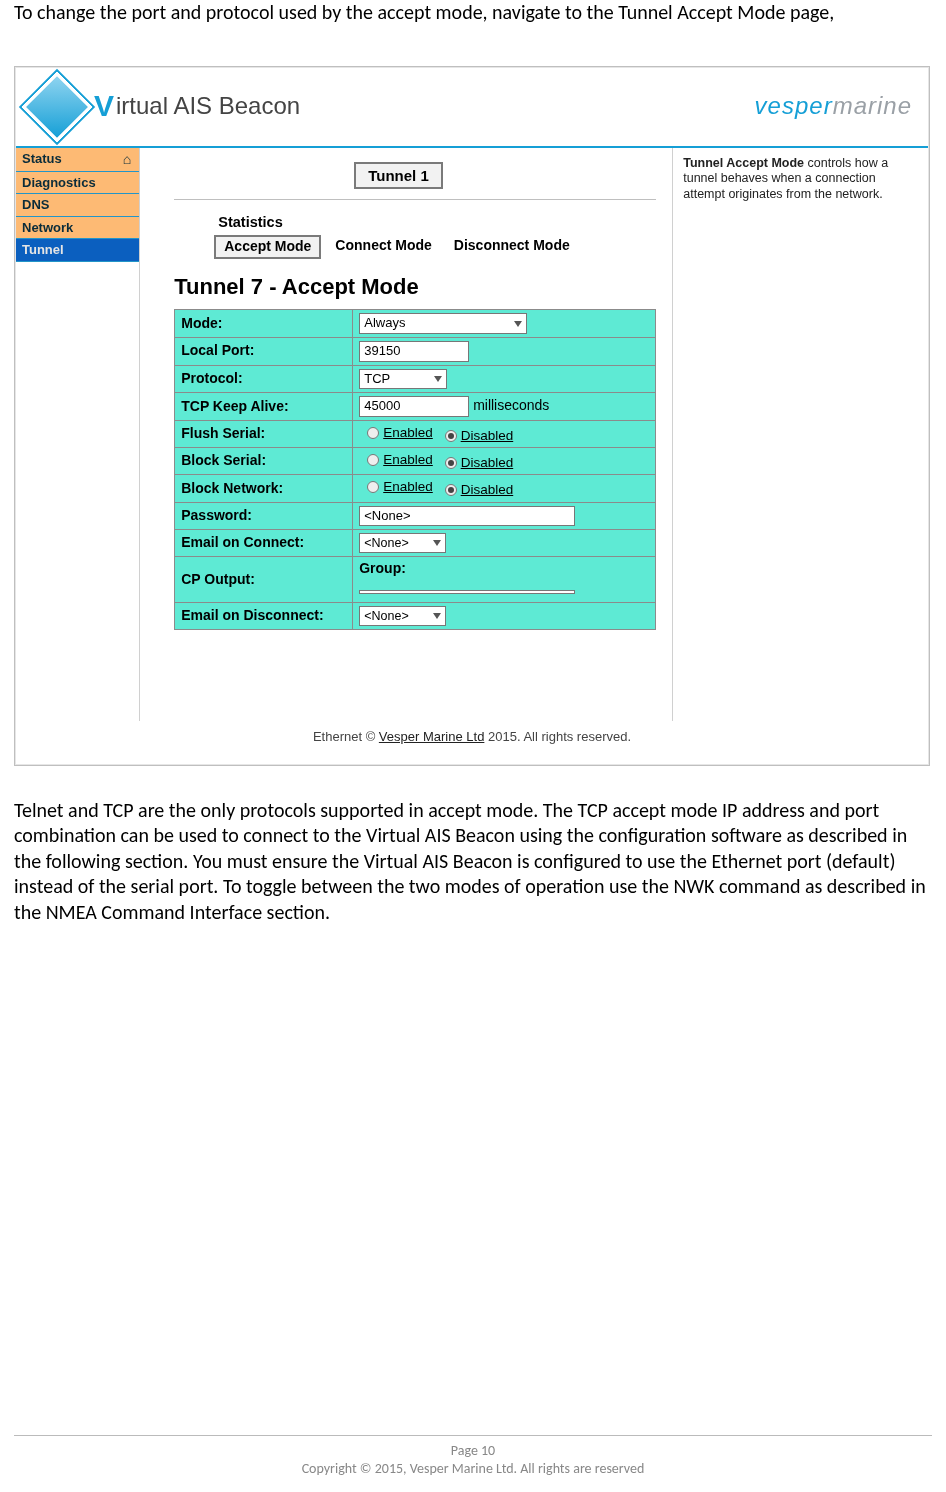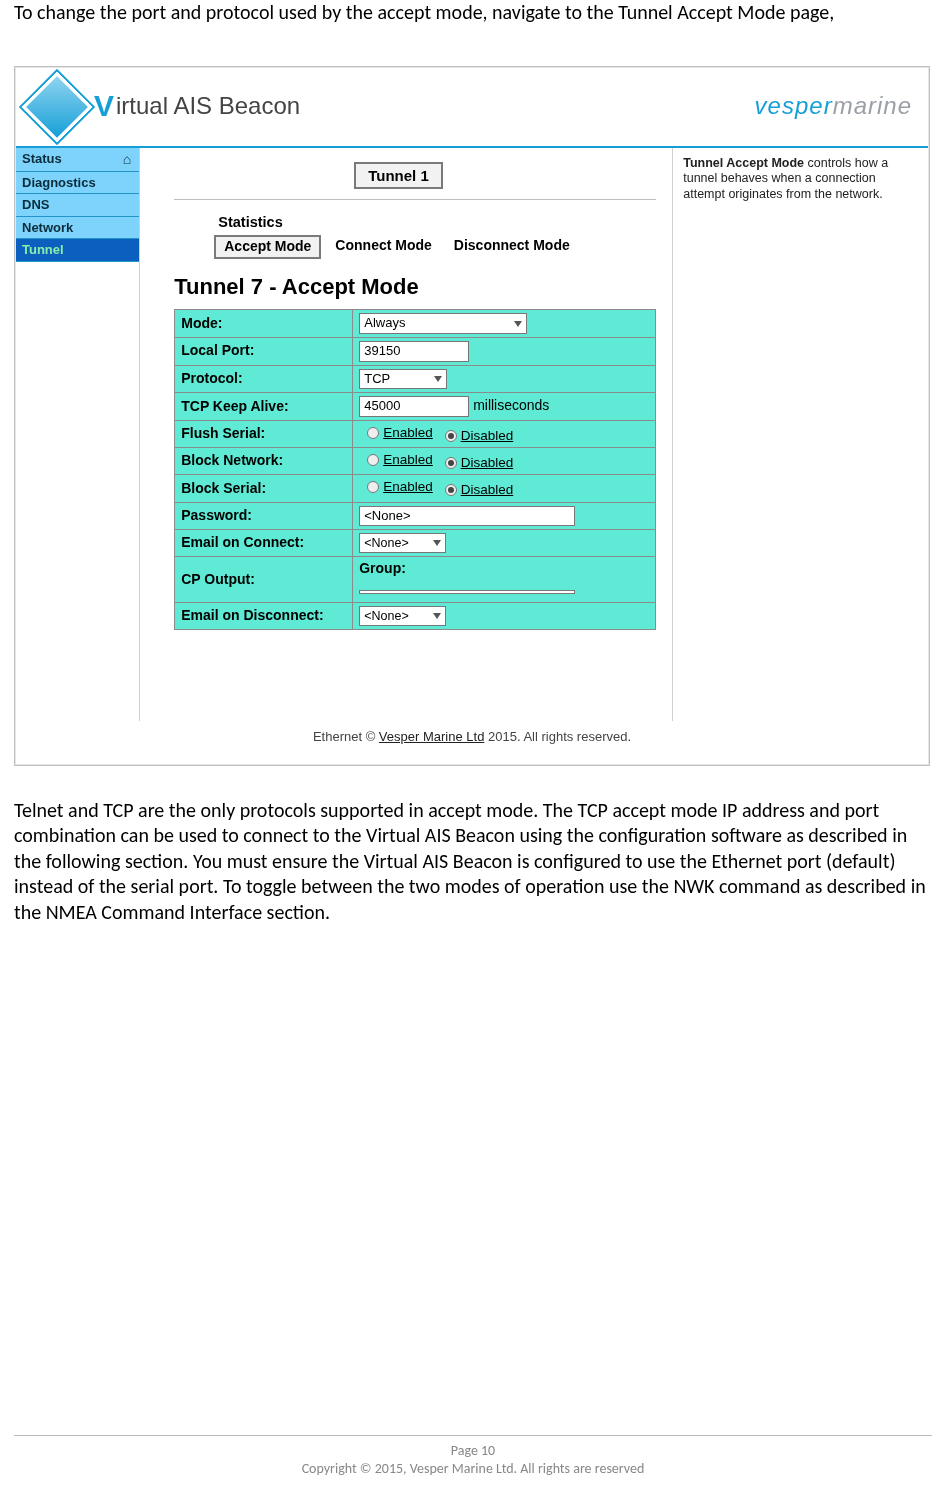--- a/index.html
+++ b/index.html
@@ -51,25 +51,25 @@
   .vesper { font-size: 24px; font-style: italic; letter-spacing: 1px; }
   .vesper .v1 { color: #159fd6; }
   .vesper .v2 { color: #9aa0a6; }
 
   .body3 { display: flex; flex: 1; }
   .sidebar { width: 138px; background: #fff; border-right: 1px solid #d0d0d0; }
   .nav-item {
     display: flex; justify-content: space-between; align-items: center;
     font-size: 13px; font-weight: 700;
     padding: 3px 8px 2px 6px;
-    background: #7dd3fc; color: #0a2c3a;
+    background: #fdba74; color: #0a2c3a;
     border-bottom: 1px solid #2395c8;
     cursor: pointer;
   }
-  .nav-item.active { background: #0b5fbf; color: #86efac; }
+  .nav-item.active { background: #0b5fbf; color: #e5e5e5; }
   .home-glyph { font-size: 14px; color: #0a2c3a; }
 
   .center { flex: 1; padding: 14px 16px 6px 34px; }
   .right {
     width: 282px;
     padding: 8px 10px; font-size: 12.5px; line-height: 1.25; color: #222;
     border-left: 1px solid #d0d0d0;
   }
   .right b { font-weight: 700; }
 
@@ -221,34 +221,34 @@
                     <span class="dot"></span>
                     <span>Enabled</span>
                   </span>
             <span class="radio">
                     <span class="dot on"></span>
                     <span>Disabled</span>
                   </span>
           </td>
         </tr>
         <tr>
-          <td class="lbl">Block Network:</td>
+          <td class="lbl">Block Serial:</td>
           <td>
             <span class="radio">
                     <span class="dot"></span>
                     <span>Enabled</span>
                   </span>
             <span class="radio">
                     <span class="dot on"></span>
                     <span>Disabled</span>
                   </span>
           </td>
         </tr>
         <tr>
-          <td class="lbl">Block Serial:</td>
+          <td class="lbl">Block Network:</td>
           <td>
             <span class="radio">
                     <span class="dot"></span>
                     <span>Enabled</span>
                   </span>
             <span class="radio">
                     <span class="dot on"></span>
                     <span>Disabled</span>
                   </span>
           </td>

